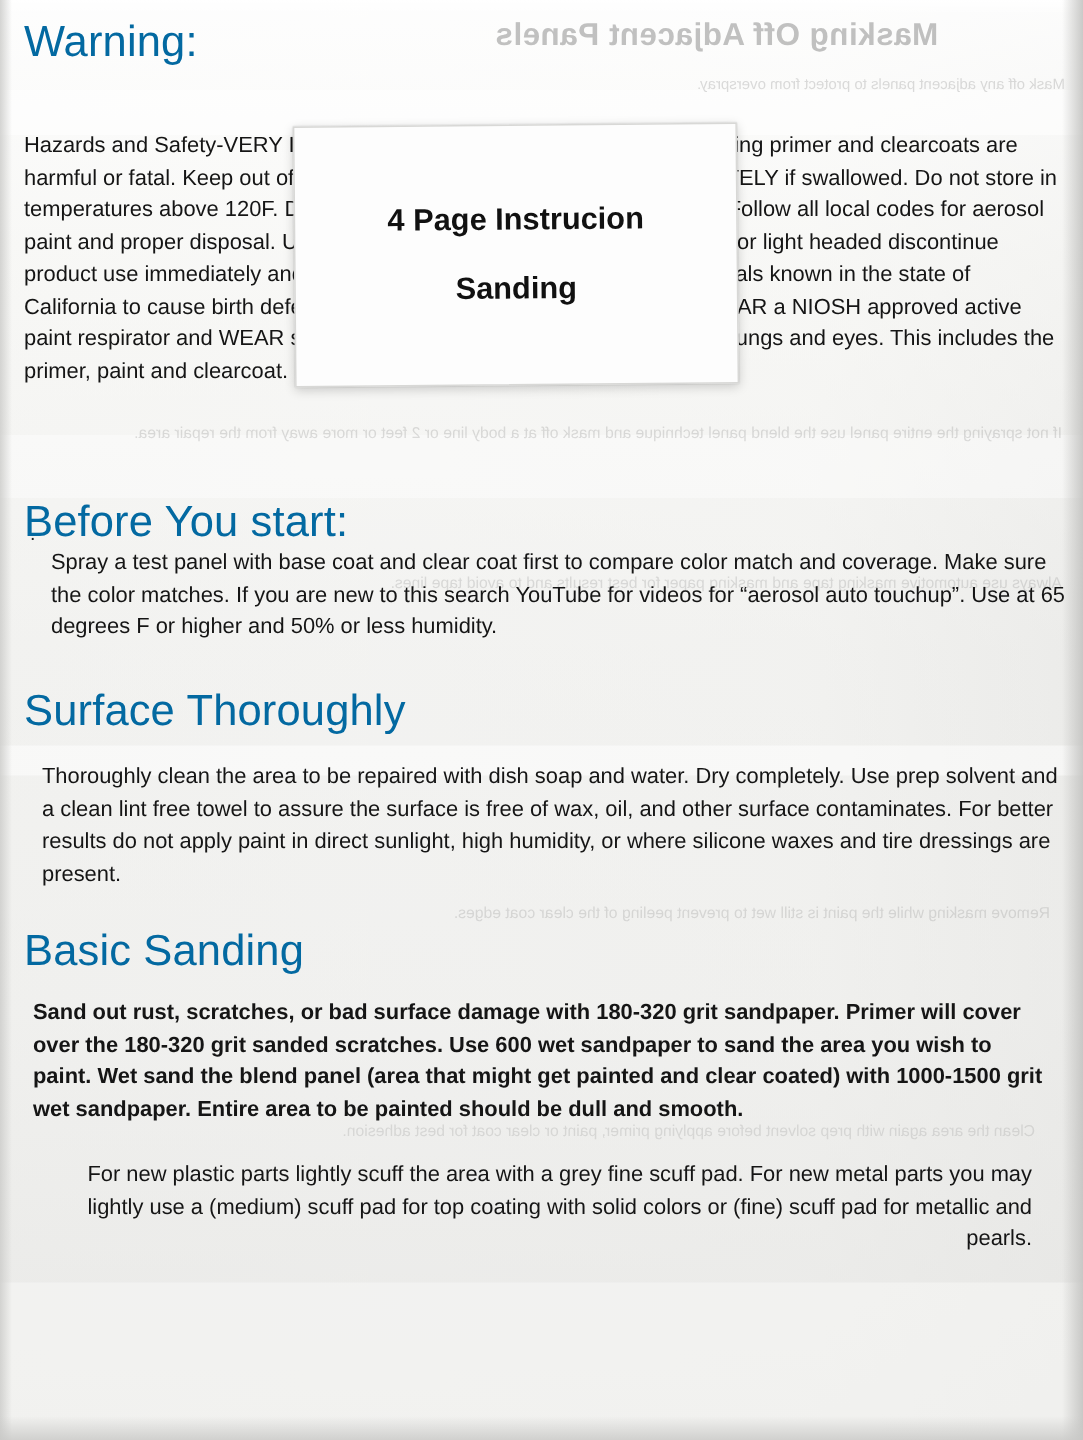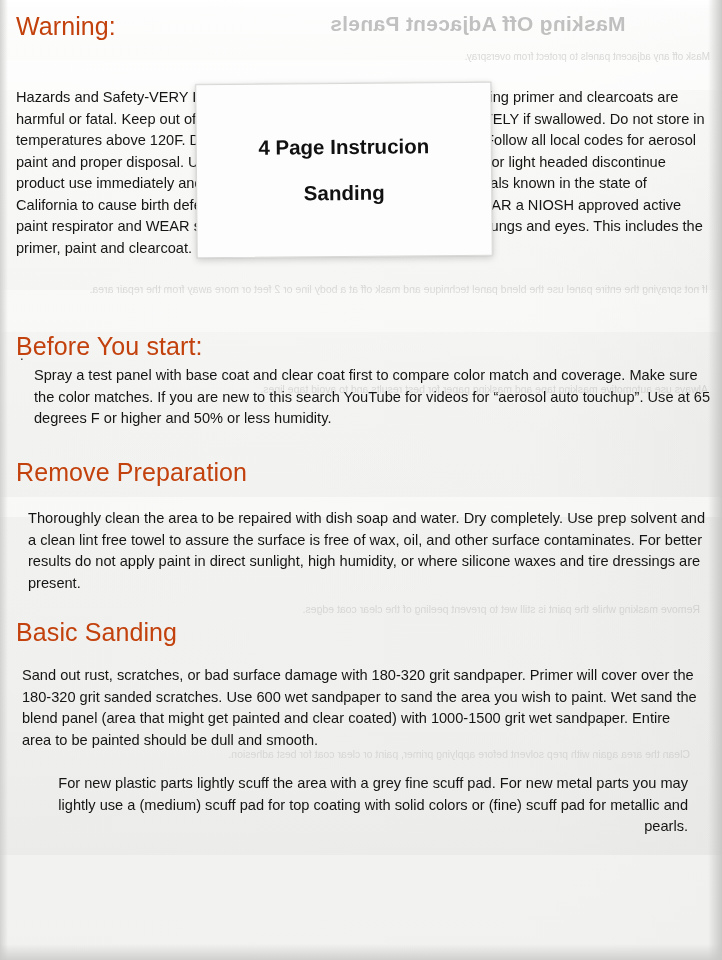--- a/index.html
+++ b/index.html
@@ -106,22 +106,22 @@
 
   .content {
     position: relative;
     z-index: 3;
     padding: 0;
   }
 
   h1.section {
     margin: 0;
     font-weight: normal;
-    font-size: 25px;
-    color: #c2410c;
+    font-size: 29px;
+    color: #0369a1;
     letter-spacing: 0.1px;
   }
 
   p.body {
     margin: 0;
     font-size: 14.6px;
     line-height: 21.5px;
     color: #151515;
   }
 
@@ -146,20 +146,21 @@
   #surface-heading { position: absolute; left: 16px; top: 458px; }
   #surface-text {
     position: absolute; left: 28px; top: 508px;
     width: 685px;
   }
 
   #sanding-heading { position: absolute; left: 16px; top: 618px; }
   #sanding-text-1 {
     position: absolute; left: 22px; top: 665px;
     width: 678px;
+    font-weight: bold;
   }
   #sanding-text-2 {
     position: absolute; left: 28px; top: 773px;
     width: 660px;
     text-align: right;
   }
 
   
   #instruction-card {
     position: absolute;
@@ -235,21 +236,21 @@
 
   <div class="content">
 
     <h1 class="section" id="warning-heading">Warning:</h1>
     <p class="body" id="warning-text">Hazards and Safety-VERY IMPORTANT. All aerosol touch-up paint including primer and clearcoats are harmful or fatal. Keep out of reach of children. Call a physician IMMEDIATELY if swallowed. Do not store in temperatures above 120F. DO NOT STORE IN CAR and avoid freezing. Follow all local codes for aerosol paint and proper disposal. Use with adequate ventilation. If you feel dizzy or light headed discontinue product use immediately and call physician. This product contains chemicals known in the state of California to cause birth defects, cancer and other reproductive harm. WEAR a NIOSH approved active paint respirator and WEAR safety goggles when spraying to protect your lungs and eyes. This includes the primer, paint and clearcoat.</p>
 
     <h1 class="section" id="before-heading">Before You start:</h1>
     <div id="before-dot">.</div>
     <p class="body" id="before-text">Spray a test panel with base coat and clear coat first to compare color match and coverage. Make sure the color matches.  If you are new to this search YouTube for videos for “aerosol auto touchup”.  Use at 65 degrees F or higher and 50% or less humidity.</p>
 
-    <h1 class="section" id="surface-heading">Remove Preparation</h1>
+    <h1 class="section" id="surface-heading">Surface Thoroughly</h1>
     <p class="body" id="surface-text">Thoroughly clean the area to be repaired with dish soap and water.  Dry completely. Use prep solvent and a clean lint free towel to assure the surface is free of wax, oil, and other surface contaminates. For better results do not apply paint in direct sunlight, high humidity, or where silicone waxes and tire dressings are present.</p>
 
     <h1 class="section" id="sanding-heading">Basic Sanding</h1>
     <p class="body" id="sanding-text-1">Sand out rust, scratches, or bad surface damage with 180-320 grit sandpaper. Primer will cover over the 180-320 grit sanded scratches. Use 600 wet sandpaper to sand the area you wish to paint. Wet sand the blend panel (area that might get painted and clear coated) with 1000-1500 grit wet sandpaper. Entire area to be painted should be dull and smooth.</p>
     <p class="body" id="sanding-text-2">For new plastic parts lightly scuff the area with a grey fine scuff pad. For new metal parts you may lightly use a (medium) scuff pad for top coating with solid colors or (fine) scuff pad for metallic and pearls.</p>
 
   </div>
 
   <div id="instruction-card">
     <div class="line">4 Page Instrucion</div>

